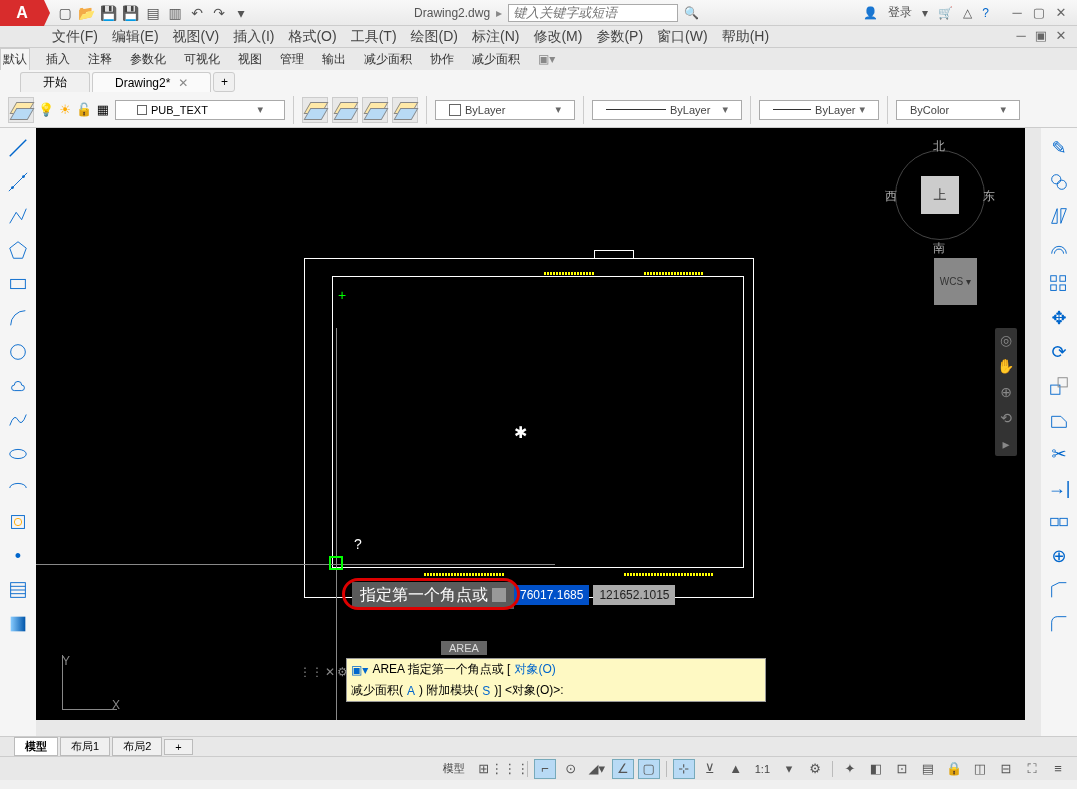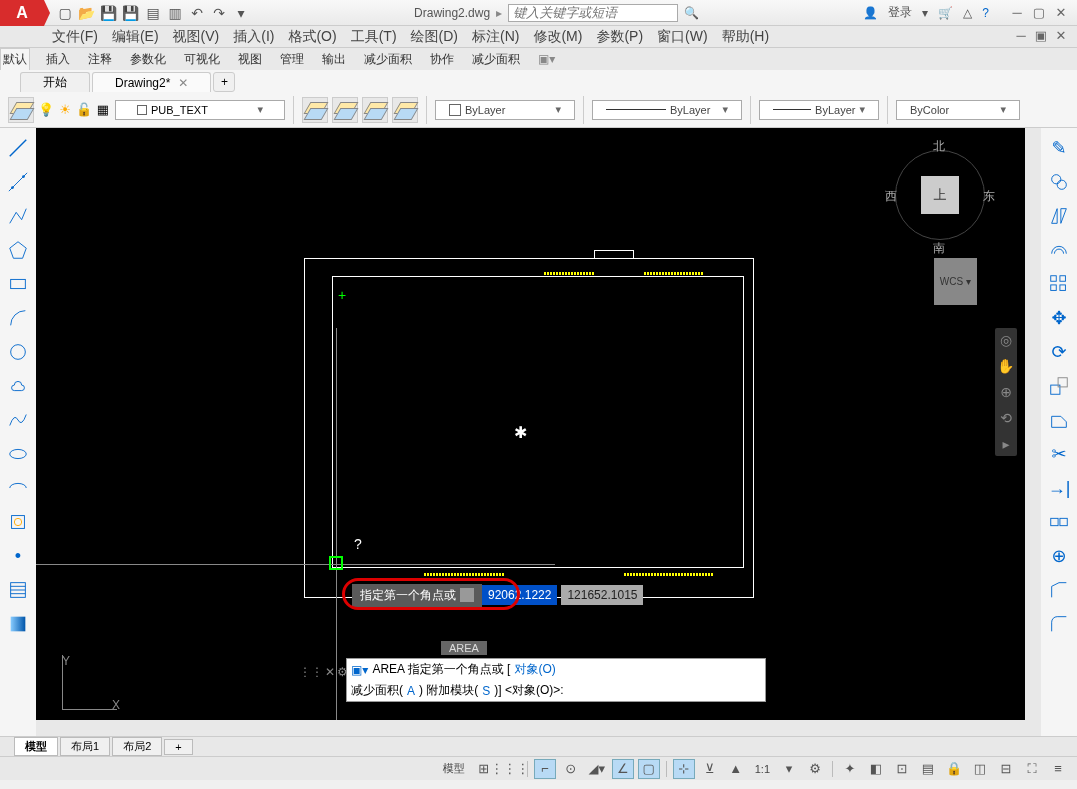--- a/index.html
+++ b/index.html
@@ -85,36 +85,36 @@
 .notch { position: absolute; top: -8px; right: 120px; width: 40px; height: 8px; border: 1px solid #fff; border-bottom: none; }
 
 .crosshair-h { position: absolute; top: 436px; left: 0; right: 470px; height: 1px; background: #888; }
 .crosshair-v { position: absolute; top: 200px; left: 300px; width: 1px; height: 400px; background: #888; }
 .pick-box { position: absolute; top: 428px; left: 293px; width: 14px; height: 14px; border: 2px solid #0f0; }
 .pick-mark { position: absolute; top: 159px; left: 302px; color: #0f0; font-size: 14px; }
 .q-mark { position: absolute; top: 408px; left: 318px; color: #fff; font-size: 14px; }
 .center-star { position: absolute; top: 295px; left: 478px; color: #fff; font-size: 16px; }
 
 .dyn-input { position: absolute; top: 456px; left: 316px; display: flex; align-items: center; height: 22px; }
-.dyn-label { background: #5a5a5a; color: #fff; padding: 3px 8px; font-size: 12px; display: flex; align-items: center; gap: 4px; }
+.dyn-label { background: #5a5a5a; color: #fff; padding: 3px 8px; font-size: 16px; display: flex; align-items: center; gap: 4px; }
 .dyn-icon { width: 14px; height: 14px; background: #999; }
 .dyn-coord { padding: 3px 6px; font-size: 12px; }
 .dyn-coord.active { background: #0050c8; color: #fff; }
 .dyn-coord.inactive { background: #aaa; color: #222; margin-left: 4px; }
 .red-oval { position: absolute; top: 450px; left: 306px; width: 178px; height: 32px; border: 3px solid #d00; border-radius: 16px; pointer-events: none; }
 
 .ucs-icon { position: absolute; bottom: 20px; left: 20px; color: #888; font-size: 12px; }
 .ucs-y { position: absolute; bottom: 52px; left: 26px; }
 .ucs-x { position: absolute; bottom: 8px; left: 76px; }
 .ucs-lines { position: absolute; bottom: 10px; left: 18px; width: 60px; height: 60px; }
 .ucs-lines::before { content: ''; position: absolute; bottom: 0; left: 8px; width: 1px; height: 55px; background: #888; }
 .ucs-lines::after { content: ''; position: absolute; bottom: 0; left: 8px; width: 55px; height: 1px; background: #888; }
 
 
-.cmd-area { position: absolute; bottom: 18px; left: 310px; width: 420px; background: #ffffff; border: 1px solid #999; font-size: 12px; }
+.cmd-area { position: absolute; bottom: 18px; left: 310px; width: 420px; background: #fef9c3; border: 1px solid #999; font-size: 12px; }
 .cmd-badge { position: absolute; top: -18px; left: 94px; background: #666; color: #ddd; padding: 1px 8px; font-size: 11px; }
 .cmd-line { padding: 2px 4px; display: flex; align-items: center; gap: 4px; }
 .cmd-link { color: #06c; cursor: pointer; }
 .cmd-handle { position: absolute; left: -48px; top: 6px; display: flex; gap: 2px; color: #888; }
 .cmd-handle span { cursor: pointer; }
 
 
 .layout-tabs { height: 20px; background: #e8e8e8; display: flex; align-items: center; padding-left: 14px; gap: 2px; border-top: 1px solid #ccc; }
 .layout-tab { padding: 1px 10px; border: 1px solid #bbb; background: #f0f0f0; cursor: pointer; font-size: 11px; }
 .layout-tab.active { background: #fff; font-weight: bold; }
@@ -381,21 +381,21 @@
         <div class="pick-box"></div>
         <div class="pick-mark">+</div>
         <div class="q-mark">?</div>
         <div class="center-star">✱</div>
 
         <div class="dyn-input">
           <div class="dyn-label">
             <span>指定第一个角点或</span>
             <div class="dyn-icon"></div>
           </div>
-          <div class="dyn-coord active">92062.1222</div>
+          <div class="dyn-coord active">76017.1685</div>
           <div class="dyn-coord inactive">121652.1015</div>
         </div>
         <div class="red-oval"></div>
 
         <div class="ucs-lines"></div>
         <div class="ucs-icon ucs-y">Y</div>
         <div class="ucs-icon ucs-x">X</div>
 
         <div class="cmd-area">
           <div class="cmd-badge">AREA</div>

